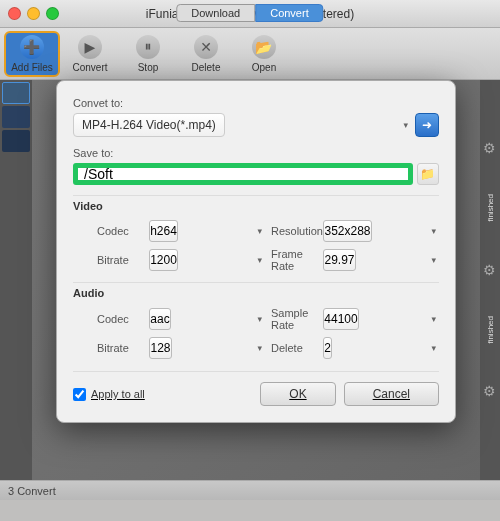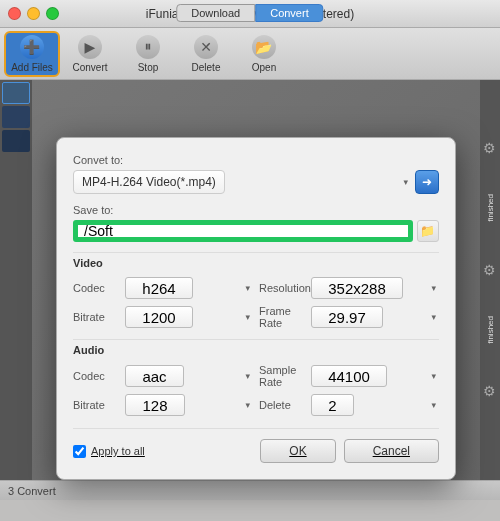--- a/index.html
+++ b/index.html
@@ -179,21 +179,21 @@
       height: 14px;
       color: #aaa;
       font-size: 14px;
     }
 
     
     .dialog-overlay {
       position: absolute;
       top: 0; left: 0; right: 0; bottom: 0;
       display: flex;
-      align-items: flex-end;
+      align-items: flex-start;
       justify-content: center;
     }
     .dialog {
       background: #f0f0f0;
       border-radius: 8px;
       border: 1px solid #aaa;
       box-shadow: 0 8px 32px rgba(0,0,0,0.5);
       width: 400px;
       padding: 16px;
       position: relative;
@@ -269,40 +269,41 @@
       font-weight: 600;
       margin-bottom: 6px;
       padding: 4px 0 2px;
       border-top: 1px solid #ddd;
     }
     .fields-grid {
       display: grid;
       grid-template-columns: 1fr 1fr;
       gap: 6px;
       margin-bottom: 4px;
+      margin-left: 24px;
     }
     .field-row {
       display: flex;
       align-items: center;
       gap: 4px;
     }
     .field-label {
       font-size: 11px;
       color: #555;
       width: 48px;
       flex-shrink: 0;
     }
     .field-select {
       flex: 1;
       height: 22px;
       border: 1px solid #bbb;
       border-radius: 3px;
       background: linear-gradient(to bottom, #fff, #eee);
-      font-size: 15px;
-      padding: 0 16px;
+      font-size: 12px;
+      padding: 0 0;
       appearance: none;
       -webkit-appearance: none;
       cursor: pointer;
       text-align: center;
     }
     .select-wrapper {
       position: relative;
       flex: 1;
     }
     .select-wrapper::after {

